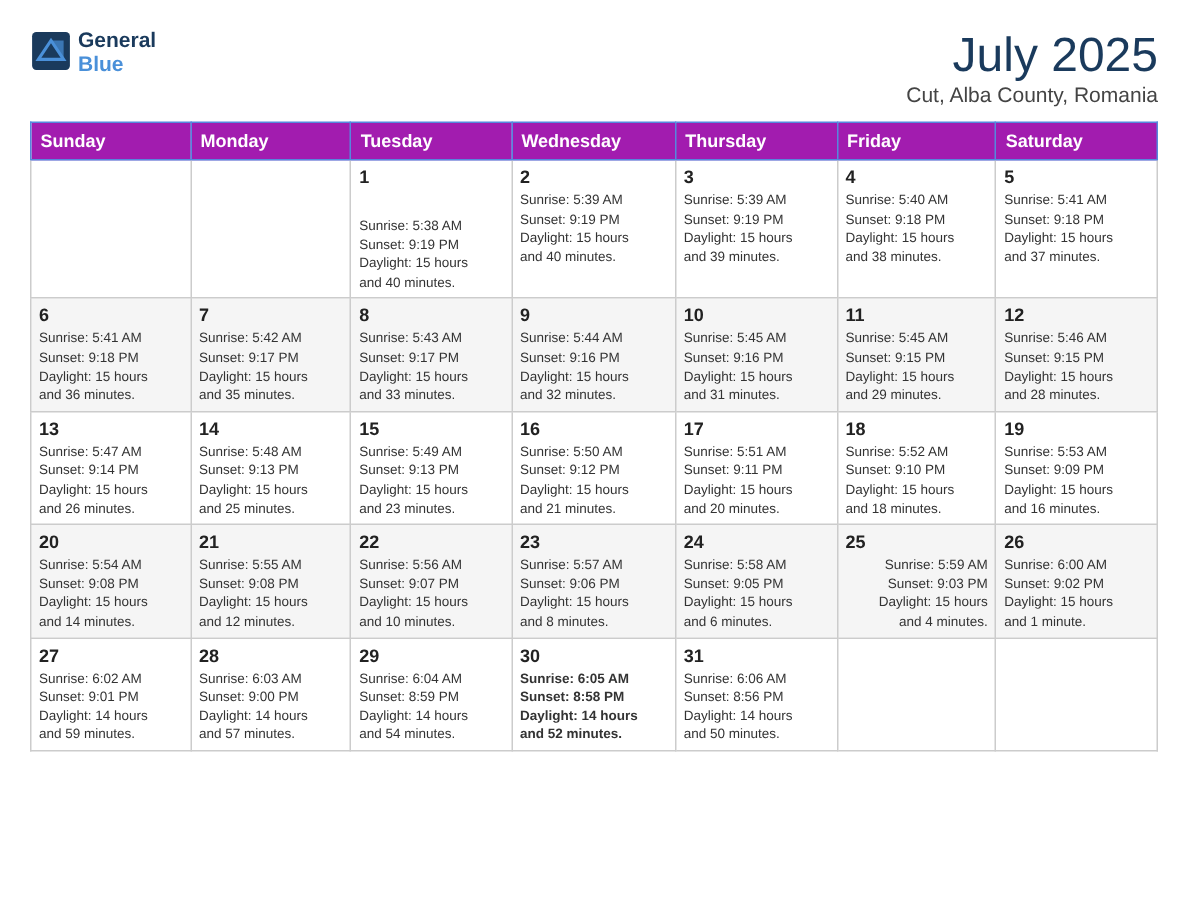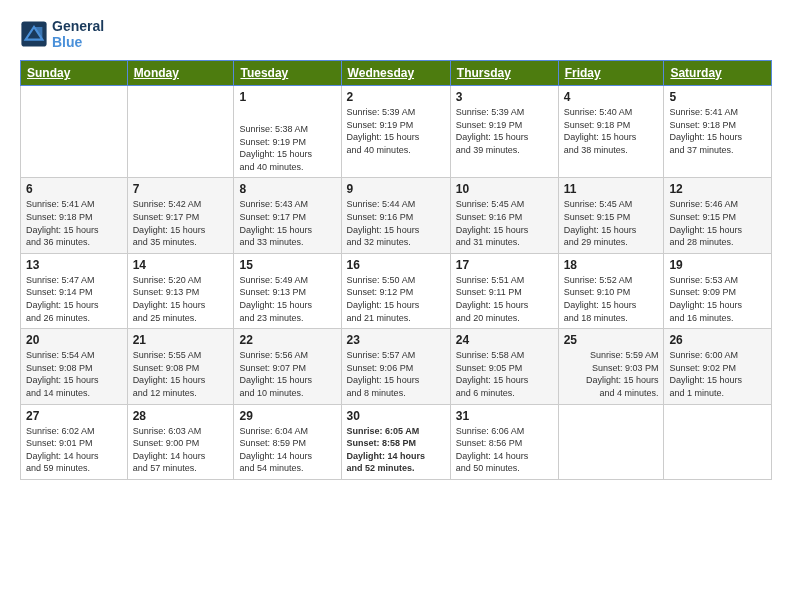--- a/index.html
+++ b/index.html
@@ -42,28 +42,27 @@
     .calendar-subtitle {
       font-size: 14px;
       color: #444;
     }
     .calendar {
       width: 100%;
       border-collapse: collapse;
       border: 1px solid #ccc;
     }
     .calendar th {
-      background: #4d7c0f;
+      background: #a21caf;
       color: #fff;
       font-size: 12px;
       font-weight: bold;
       padding: 5px 6px;
       text-align: left;
       border: 1px solid #5588dd;
-      text-decoration: underline;
     }
     .calendar td {
       vertical-align: top;
       border: 1px solid #ccc;
       padding: 4px 5px;
       width: 113px;
       min-height: 75px;
       font-size: 9.5px;
       color: #222;
       background: #fff;
@@ -95,20 +94,24 @@
       <svg class="logo-icon" viewBox="0 0 40 40">
         <rect x="2" y="2" width="36" height="36" rx="4" fill="#1a3a5c"></rect>
         <polygon points="8,28 20,10 32,28" fill="none" stroke="#4a90d9" stroke-width="3"></polygon>
         <polygon points="20,10 32,10 32,28" fill="#4a90d9" opacity="0.7"></polygon>
       </svg>
       <div>
         <div style="font-size:14px;font-weight:bold;color:#1a3a5c;">General</div>
         <div style="font-size:14px;font-weight:bold;color:#4a90d9;">Blue</div>
       </div>
     </div>
+    <div class="title-block">
+      <div class="calendar-title">July 2025</div>
+      <div class="calendar-subtitle">Cut, Alba County, Romania</div>
+    </div>
   </div>
 
   <table class="calendar">
     <thead>
       <tr>
       <th>Sunday</th>
           <th>Monday</th>
           <th>Tuesday</th>
           <th>Wednesday</th>
           <th>Thursday</th>
@@ -210,21 +213,21 @@
         <tr>
           <td>
             <div class="day-num">13</div>
             <div class="day-info" style="white-space: pre-line;">Sunrise: 5:47 AM
 Sunset: 9:14 PM
 Daylight: 15 hours
 and 26 minutes.</div>
           </td>
           <td>
             <div class="day-num">14</div>
-            <div class="day-info" style="white-space: pre-line;">Sunrise: 5:20 AM
+            <div class="day-info" style="white-space: pre-line;">Sunrise: 5:48 AM
 Sunset: 9:13 PM
 Daylight: 15 hours
 and 25 minutes.</div>
           </td>
           <td>
             <div class="day-num">15</div>
             <div class="day-info" style="white-space: pre-line;">Sunrise: 5:49 AM
 Sunset: 9:13 PM
 Daylight: 15 hours
 and 23 minutes.</div>

